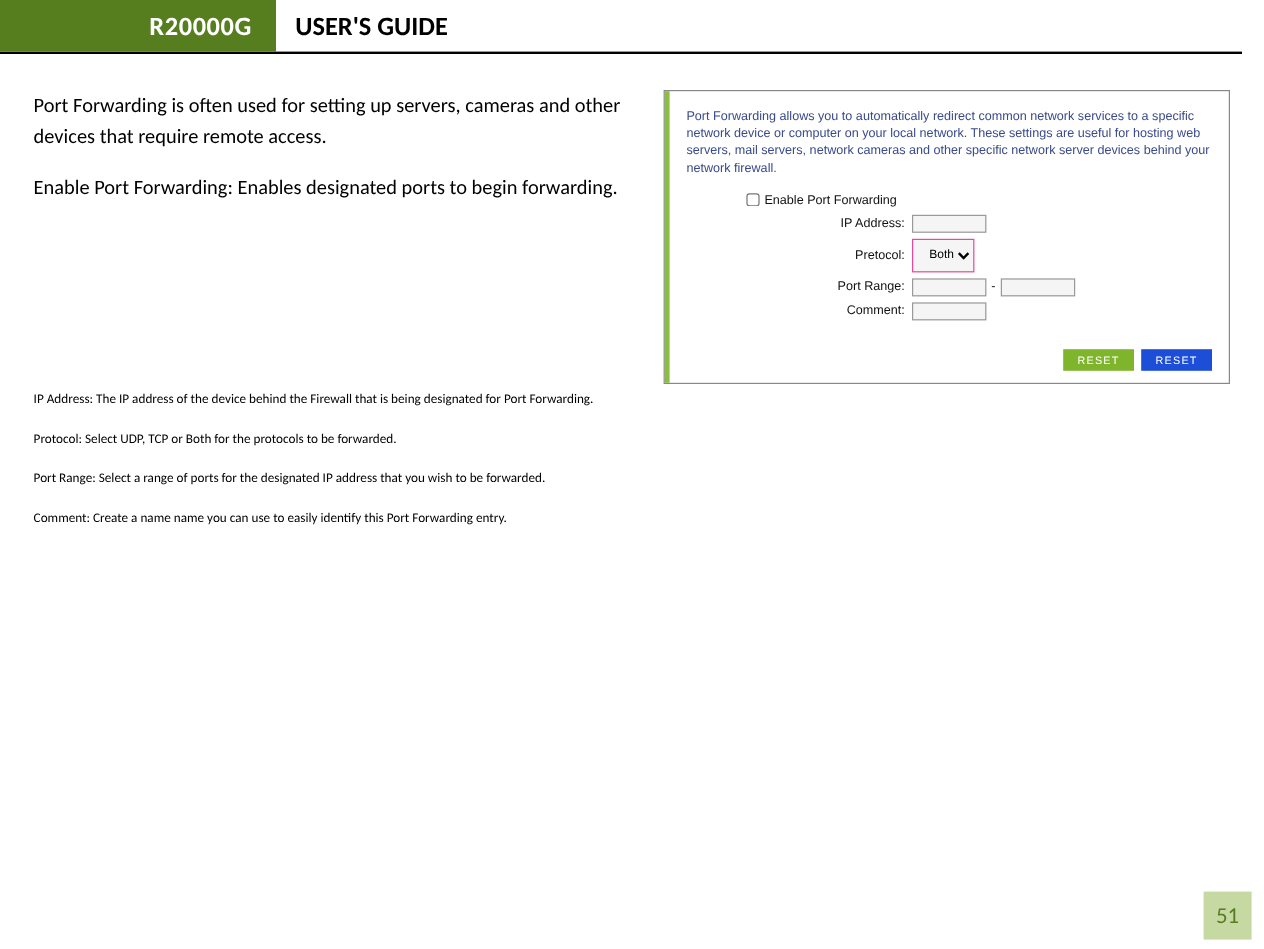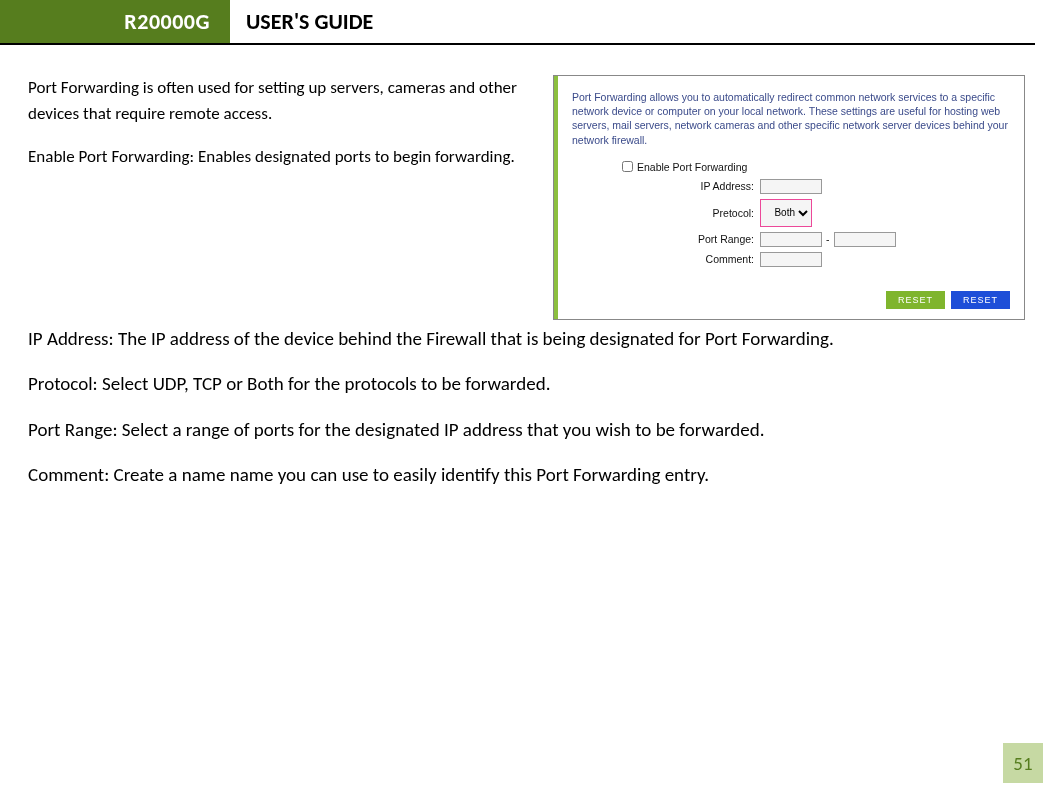--- a/index.html
+++ b/index.html
@@ -119,21 +119,21 @@
       color: #fff;
       font-size: 9px;
       letter-spacing: 1px;
       padding: 4px 12px;
       cursor: pointer;
       font-family: Tahoma, Arial, sans-serif;
     }
     .btn-apply { background: #7fb52d; }
     .btn-reset { background: #1d4ed8; }
     .full-width-text {
-      font-size: 19px;
+      font-size: 11px;
       line-height: 1.55;
       margin-top: 4px;
     }
     .full-width-text p { margin-bottom: 16px; }
     .page-number {
       position: absolute;
       right: 10px;
       bottom: 8px;
       width: 40px; height: 40px;
       background: #c6d9a3;

